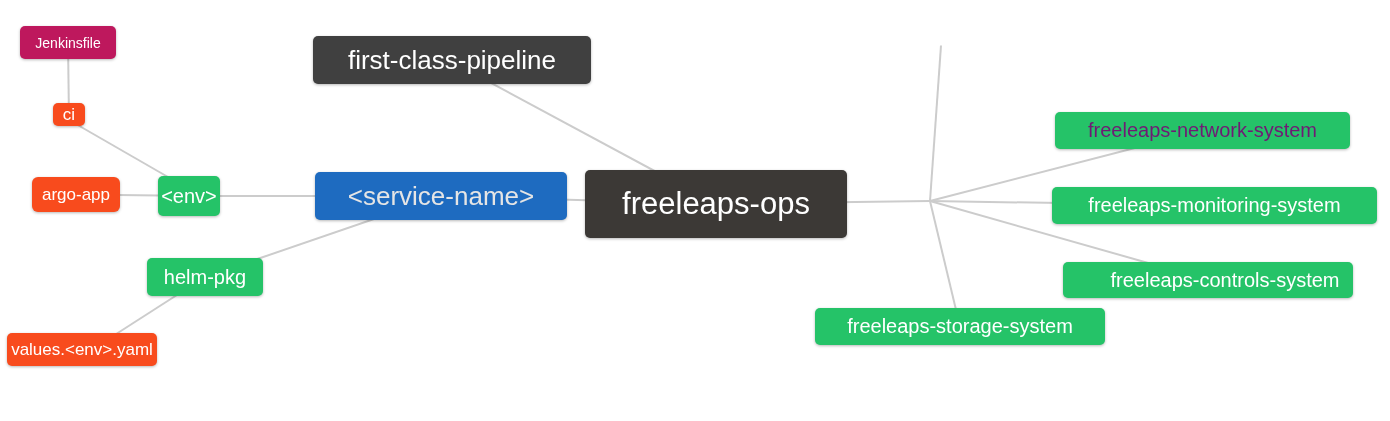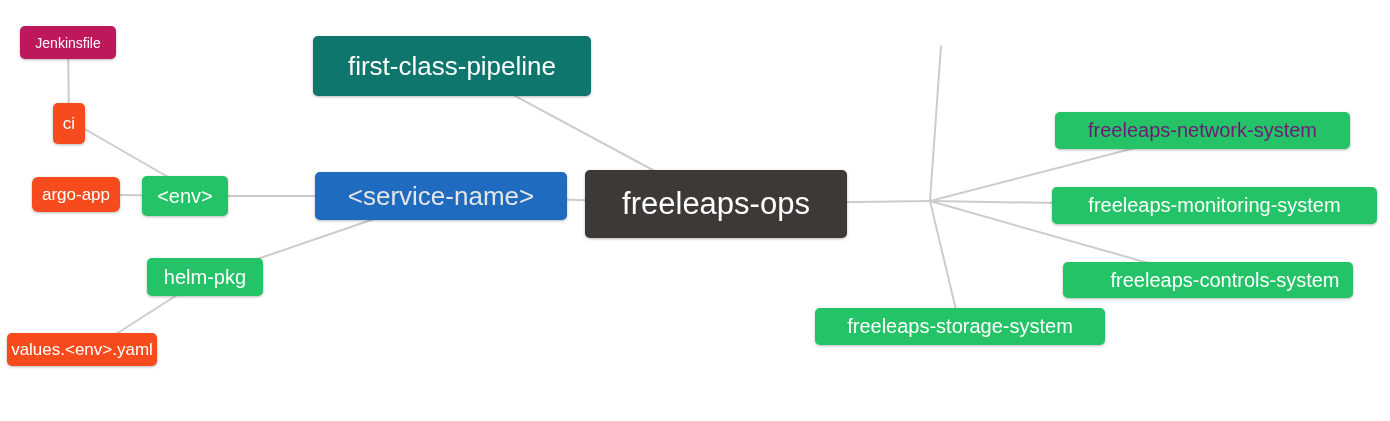--- a/index.html
+++ b/index.html
@@ -57,25 +57,25 @@
       <line x1="69" y1="120" x2="68" y2="42.5" stroke="#cccccc" stroke-width="2"></line>
       <line x1="205" y1="277" x2="92" y2="349.5" stroke="#cccccc" stroke-width="2"></line>
       <line x1="930" y1="201" x2="941" y2="45.5" stroke="#cccccc" stroke-width="2"></line>
       <line x1="930" y1="201" x2="1202.5" y2="130.5" stroke="#cccccc" stroke-width="2"></line>
       <line x1="930" y1="201" x2="1214.5" y2="205.5" stroke="#cccccc" stroke-width="2"></line>
       <line x1="930" y1="201" x2="1208" y2="280" stroke="#cccccc" stroke-width="2"></line>
       <line x1="930" y1="201" x2="960" y2="326.5" stroke="#cccccc" stroke-width="2"></line>
     </svg>
 
 <div class="node lvl0" style="left: 585px; top: 170px; width: 262px; height: 68px; background: rgb(60, 57, 54); color: rgb(255, 255, 255);">freeleaps-ops</div>
-    <div class="node lvl1" style="left: 313px; top: 36px; width: 278px; height: 60px; background: #0f766e; color: rgb(255, 255, 255);">first-class-pipeline</div>
+    <div class="node lvl1" style="left: 313px; top: 36px; width: 278px; height: 48px; background: #404040; color: rgb(255, 255, 255);">first-class-pipeline</div>
     <div class="node lvl1" style="left: 315px; top: 172px; width: 252px; height: 48px; background: rgb(30, 107, 192); color: #e5e5e5;">&lt;service-name&gt;</div>
-    <div class="node lvl2" style="left: 142px; top: 176px; width: 86px; height: 40px; background: rgb(37, 195, 104); color: rgb(255, 255, 255);">&lt;env&gt;</div>
+    <div class="node lvl2" style="left: 158px; top: 176px; width: 62px; height: 40px; background: rgb(37, 195, 104); color: rgb(255, 255, 255);">&lt;env&gt;</div>
     <div class="node lvl2" style="left: 147px; top: 258px; width: 116px; height: 38px; background: rgb(37, 195, 104); color: rgb(255, 255, 255);">helm-pkg</div>
     <div class="node lvl2" style="left: 1055px; top: 112px; width: 295px; height: 37px; background: rgb(37, 195, 104); color: #701a75;">freeleaps-network-system</div>
     <div class="node lvl2" style="left: 1052px; top: 187px; width: 325px; height: 37px; background: rgb(37, 195, 104); color: rgb(255, 255, 255);">freeleaps-monitoring-system</div>
     <div class="node lvl2" style="left: 1063px; top: 262px; width: 290px; height: 36px; background: rgb(37, 195, 104); color: rgb(255, 255, 255); padding-left: 34px;">freeleaps-controls-system</div>
     <div class="node lvl2" style="left: 815px; top: 308px; width: 290px; height: 37px; background: rgb(37, 195, 104); color: rgb(255, 255, 255);">freeleaps-storage-system</div>
-    <div class="node lvl3" style="left: 53px; top: 103px; width: 32px; height: 41px; background: rgb(248, 75, 29); color: rgb(255, 255, 255);">ci</div>
+    <div class="node lvl3" style="left: 53px; top: 103px; width: 32px; height: 23px; background: rgb(248, 75, 29); color: rgb(255, 255, 255);">ci</div>
     <div class="node lvl3" style="left: 32px; top: 177px; width: 88px; height: 35px; background: rgb(248, 75, 29); color: rgb(255, 255, 255); border-radius: 6px;">argo-app</div>
     <div class="node lvl3" style="left: 7px; top: 333px; width: 150px; height: 33px; background: rgb(248, 75, 29); color: rgb(255, 255, 255);">values.&lt;env&gt;.yaml</div>
     <div class="node lvl4" style="left: 20px; top: 26px; width: 96px; height: 33px; background: #be185d; color: rgb(255, 255, 255);">Jenkinsfile</div>
   </div>
 
 </body></html>

